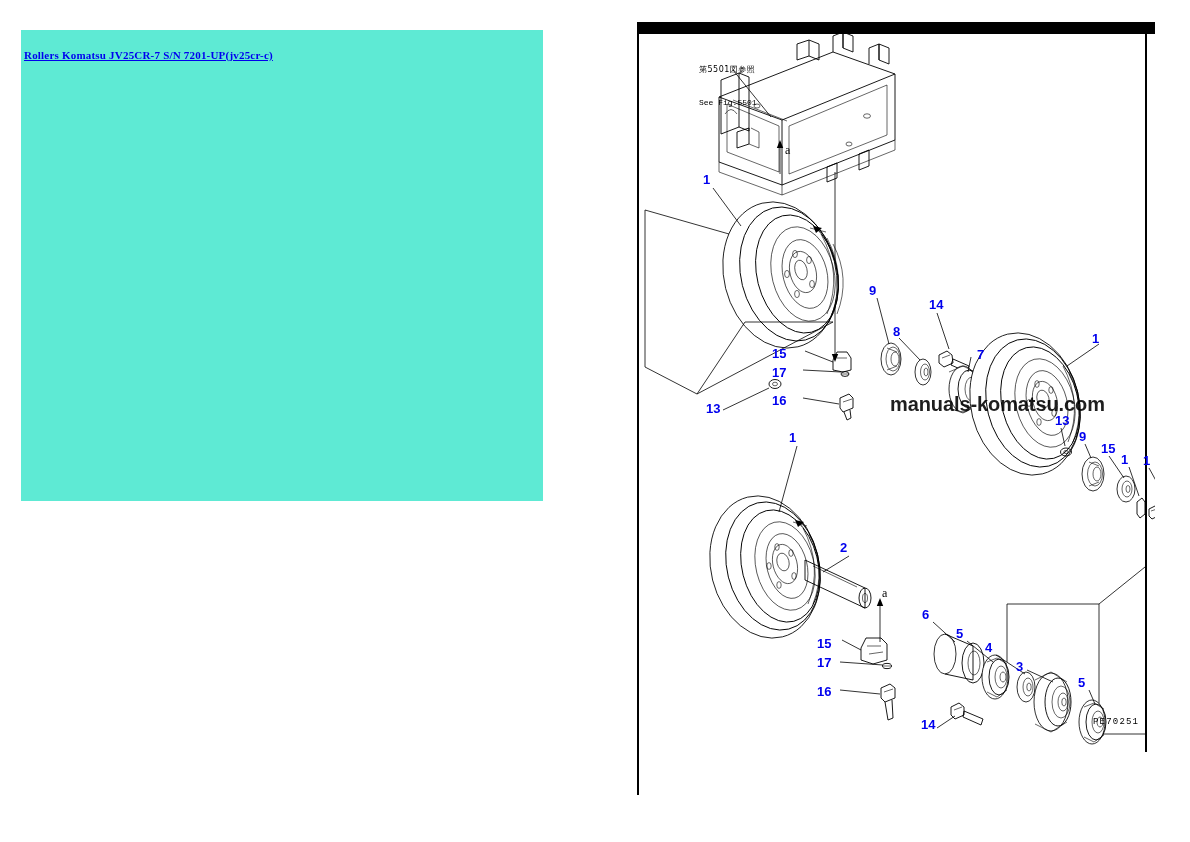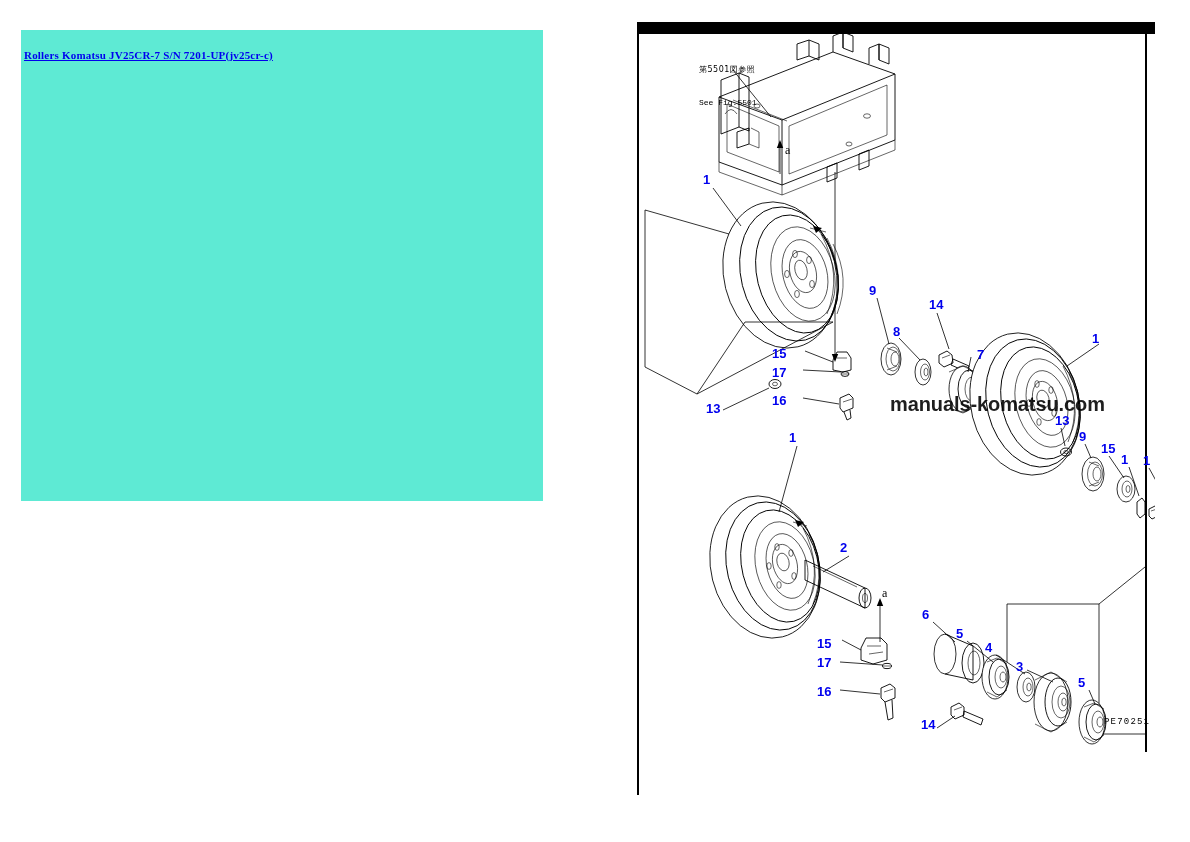--- a/index.html
+++ b/index.html
@@ -112,21 +112,21 @@
     font-size: 20px;
     font-weight: bold;
     color: #000000;
     opacity: 0.88;
     white-space: nowrap;
     letter-spacing: -0.1px;
   }
 
   #page-code {
     position: absolute;
-    left: 467px;
+    left: 456px;
     top: 695px;
     font-family: "Liberation Mono", monospace;
     font-size: 9px;
     letter-spacing: 1.2px;
     color: #000000;
     white-space: nowrap;
   }
 
   
   .callout {

